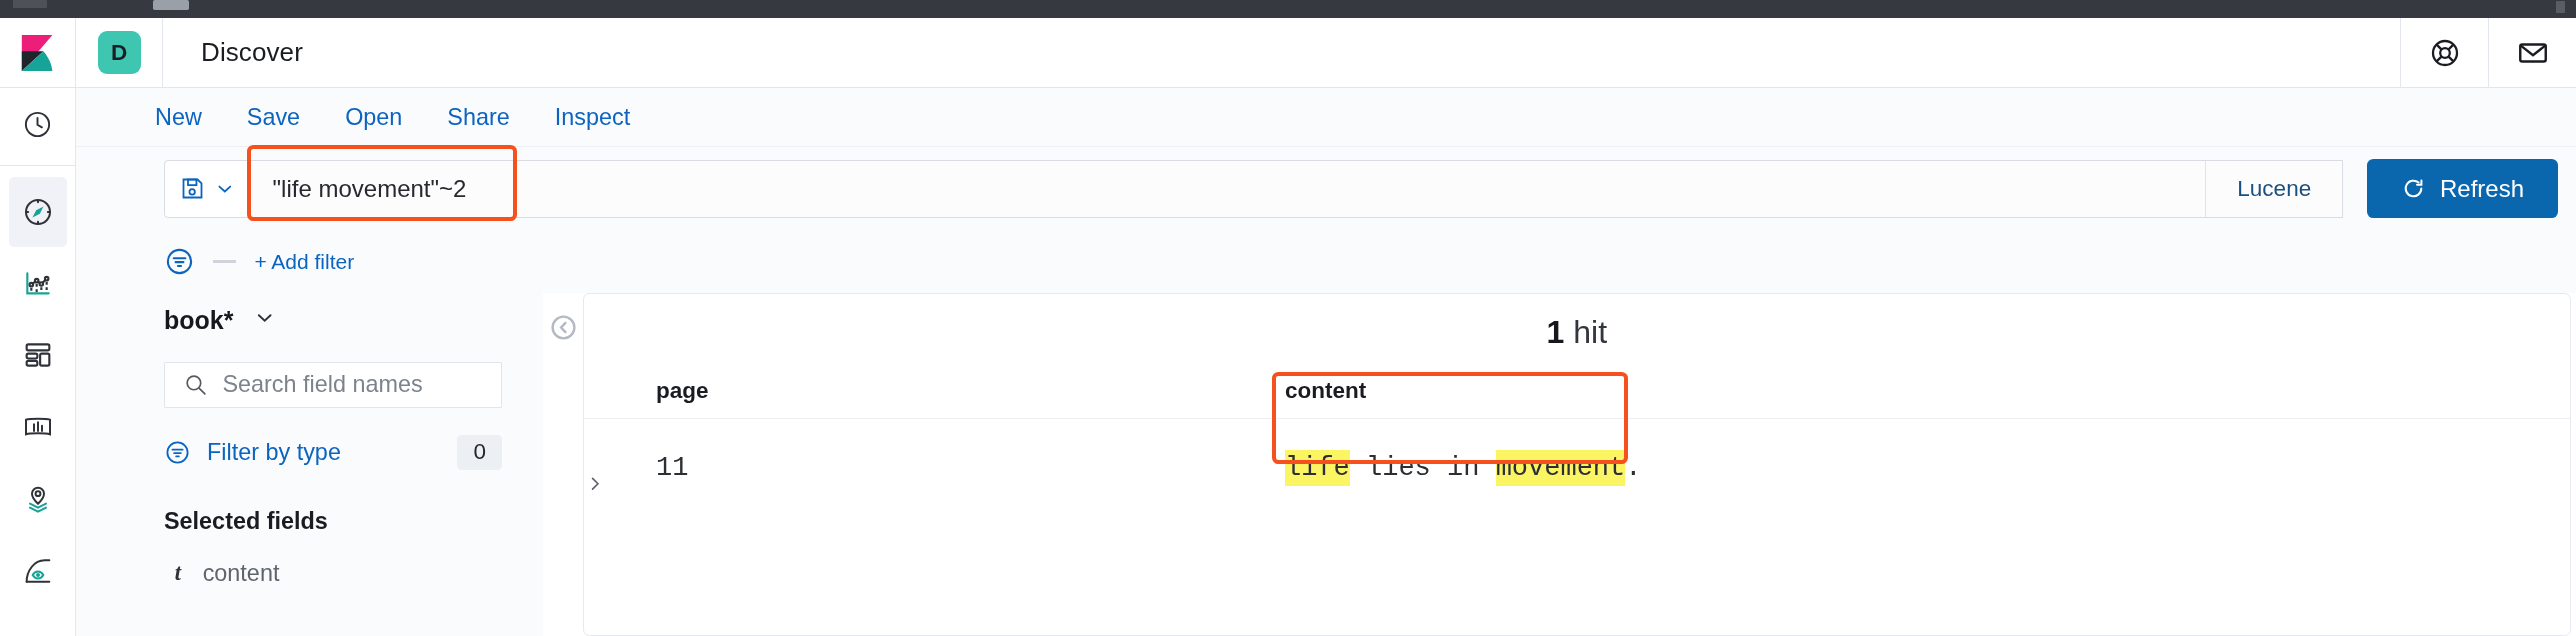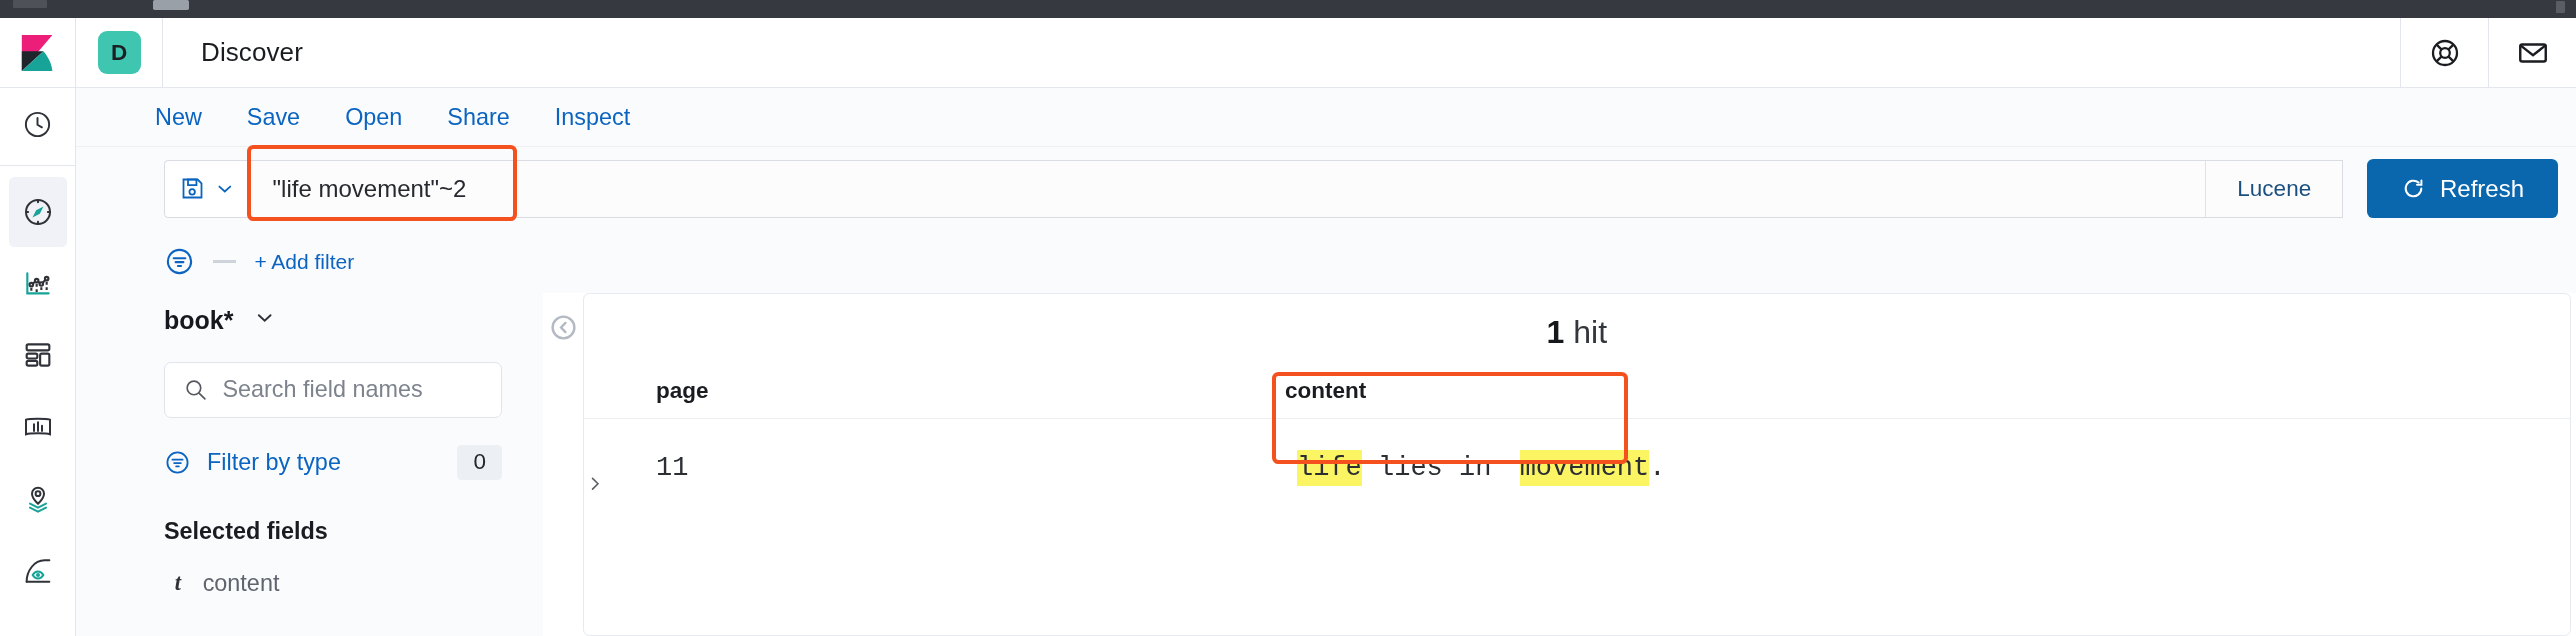--- a/index.html
+++ b/index.html
@@ -178,24 +178,24 @@
     width: 467px; flex: 0 0 467px;
     background: #fafbfd;
     padding: 12.6px 41px 0 88px;
   }
   .index-row {
     display: flex; gap: 20px;
     margin-bottom: 27px;
   }
   .index-name { font-size: 25px; font-weight: 700; color: #16181d; }
   .field-search {
-    height: 56px;
+    height: 46px;
     background: #ffffff;
     border: 0.9px solid #e1e4ea;
-    border-radius: 7px;
+    border-radius: 1px;
     display: flex; align-items: center; gap: 14.4px;
     padding: 0 18px;
   }
   .field-search input {
     flex: 1; border: none; outline: none; background: transparent;
     font-family: "Liberation Sans", sans-serif;
     font-size: 23.4px; color: #3a3d44; min-width: 0;
   }
   .field-search input::placeholder { color: #7d838d; }
   .filter-type-row {
@@ -254,21 +254,21 @@
   }
   .rtable td {
     font-family: "Liberation Mono", monospace;
     font-size: 27px; color: #2b2e33;
     border-top: 0.9px solid #eceef2;
     padding: 23.4px 0;
     vertical-align: middle;
   }
   .col-toggle { width: 72px; }
   .col-page   { width: 629px; }
-  .hl { background: #fbf563; padding: 3px 0; margin-left: 12px; }
+  .hl { background: #fbf563; padding: 3px 0; }
   .expand-chevron { padding-left: 21.6px; }
 
   svg { display: block; }
 </style>
 </head>
 <body>
 
 <div class="os-chrome">
   <div class="ghost-a"></div>
   <div class="ghost-b"></div>

